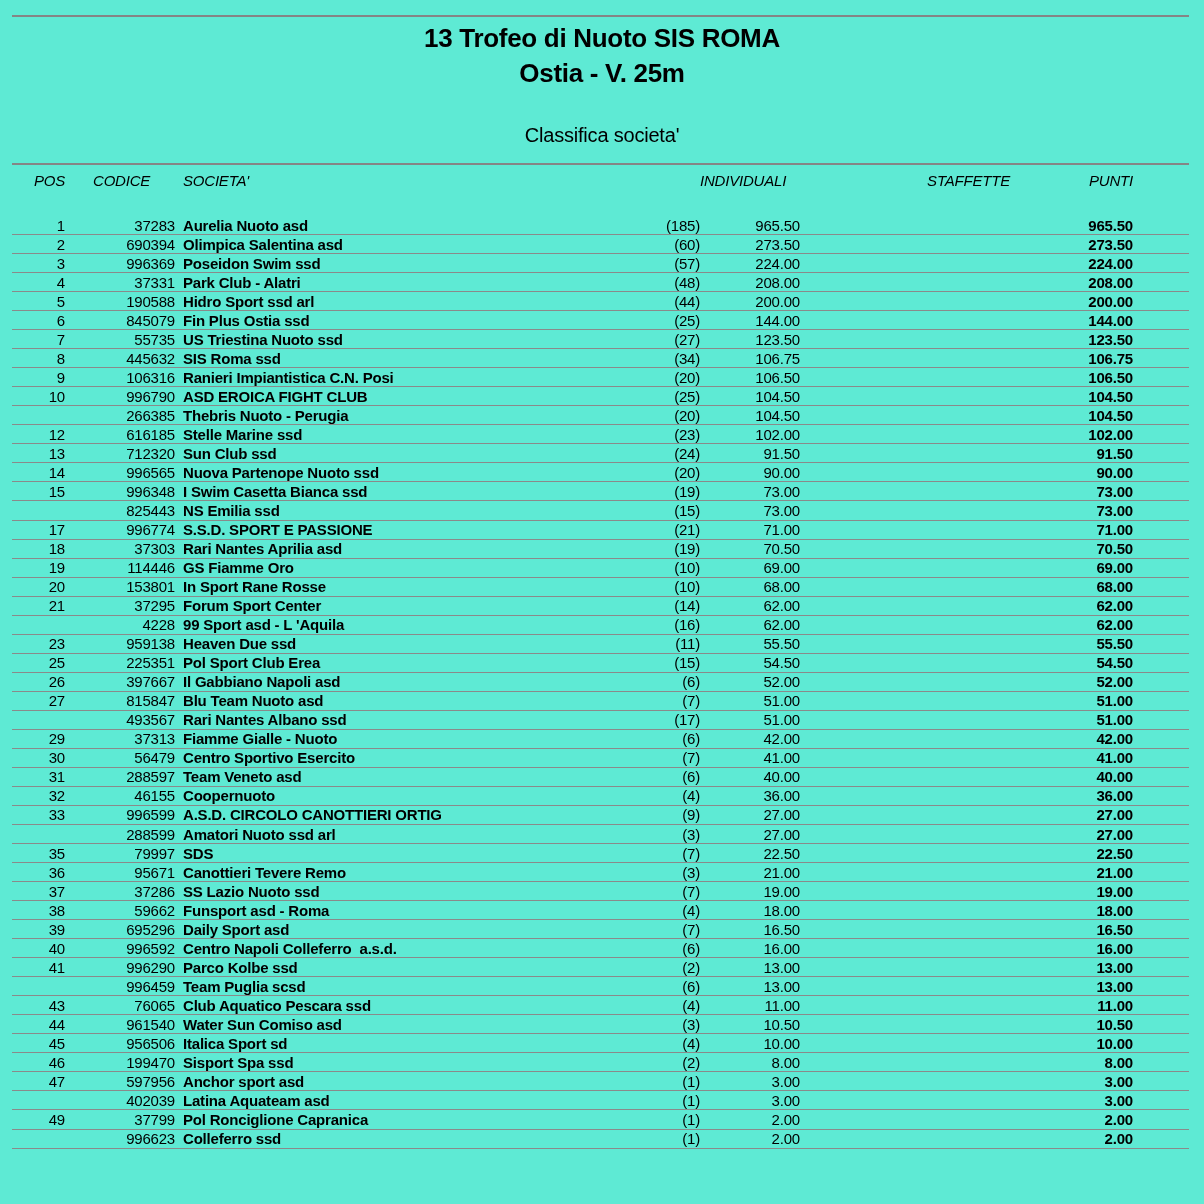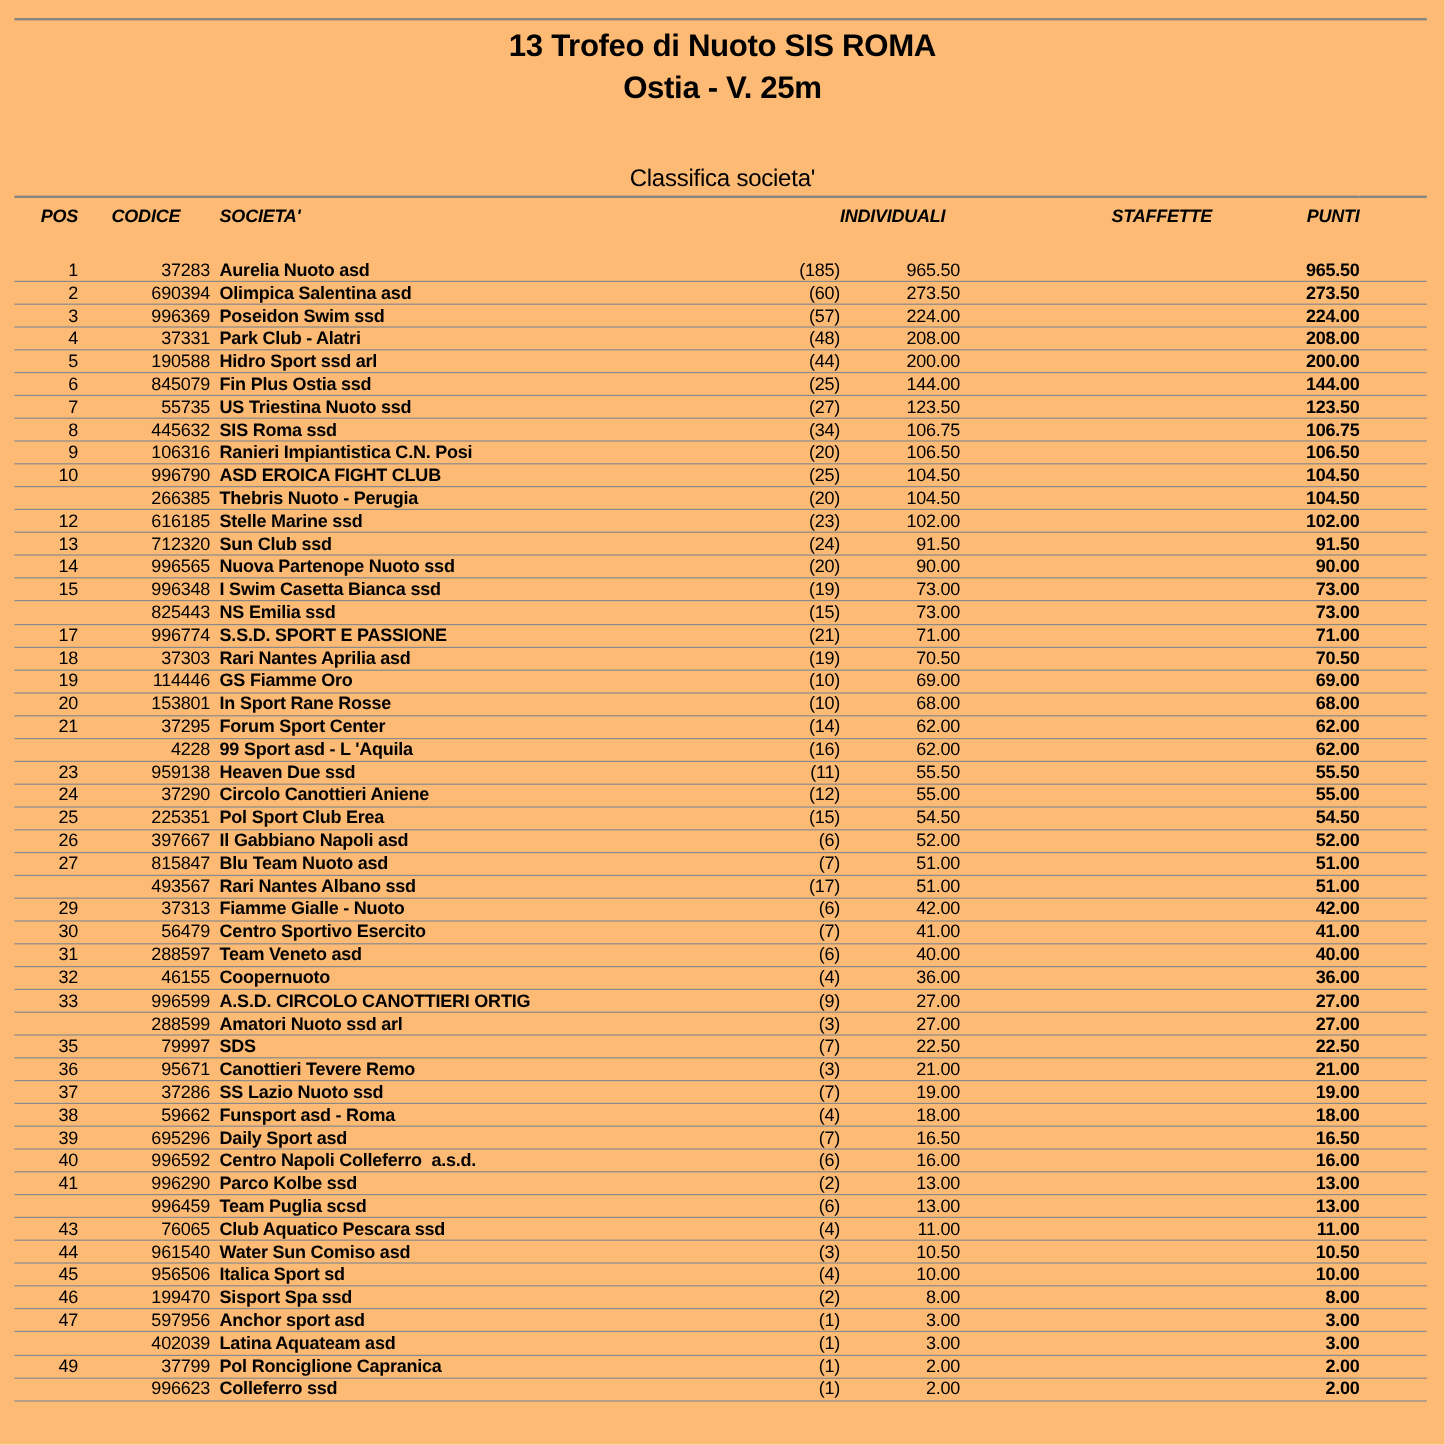--- a/index.html
+++ b/index.html
@@ -6,21 +6,21 @@
     margin: 0;
     padding: 0;
     background: #ffffff;
     font-family: "Liberation Sans", sans-serif;
     color: #000000;
   }
   .page {
     position: relative;
     width: 1204px;
     height: 1204px;
-    background: #fdba74;
+    background: #5eead4;
     overflow: hidden;
   }
   .top-rule {
     position: absolute;
     left: 12px;
     top: 15px;
     width: 1177px;
     height: 0;
     border-top: 2px solid #858585;
   }
@@ -30,21 +30,21 @@
     left: 0;
     width: 100%;
     text-align: center;
     font-weight: bold;
     font-size: 26px;
     line-height: 35px;
     letter-spacing: -0.3px;
   }
   .section-title {
     position: absolute;
-    top: 138px;
+    top: 124px;
     left: 0;
     width: 100%;
     text-align: center;
     font-size: 20px;
     letter-spacing: -0.2px;
   }
   table.results {
     position: absolute;
     top: 163px;
     left: 12px;
@@ -57,21 +57,21 @@
   col.c-codice   { width: 110px; }
   col.c-societa  { width: 385px; }
   col.c-indn     { width: 140px; }
   col.c-indp     { width: 100px; }
   col.c-staff    { width: 210px; }
   col.c-punti    { width: 123px; }
   col.c-fill     { width: 56px; }
 
   thead th {
     font-style: italic;
-    font-weight: bold;
+    font-weight: normal;
     font-size: 15px;
     letter-spacing: -0.2px;
     height: 44px;
     vertical-align: top;
     padding: 7px 0 0 0;
     white-space: pre;
   }
   th.h-pos     { text-align: right; }
   th.h-codice  { text-align: left; padding-left: 28px; }
   th.h-societa { text-align: left; padding-left: 8px; }
@@ -359,30 +359,20 @@
       <td class="d-pos">23</td>
       <td class="d-codice">959138</td>
       <td class="d-societa">Heaven Due ssd</td>
       <td class="d-indn">(11)</td>
       <td class="d-indp">55.50</td>
       <td class="d-staff"></td>
       <td class="d-punti">55.50</td>
       <td></td>
     </tr>
         <tr>
-      <td class="d-pos">24</td>
-      <td class="d-codice">37290</td>
-      <td class="d-societa">Circolo Canottieri Aniene</td>
-      <td class="d-indn">(12)</td>
-      <td class="d-indp">55.00</td>
-      <td class="d-staff"></td>
-      <td class="d-punti">55.00</td>
-      <td></td>
-    </tr>
-        <tr>
       <td class="d-pos">25</td>
       <td class="d-codice">225351</td>
       <td class="d-societa">Pol Sport Club Erea</td>
       <td class="d-indn">(15)</td>
       <td class="d-indp">54.50</td>
       <td class="d-staff"></td>
       <td class="d-punti">54.50</td>
       <td></td>
     </tr>
         <tr>

